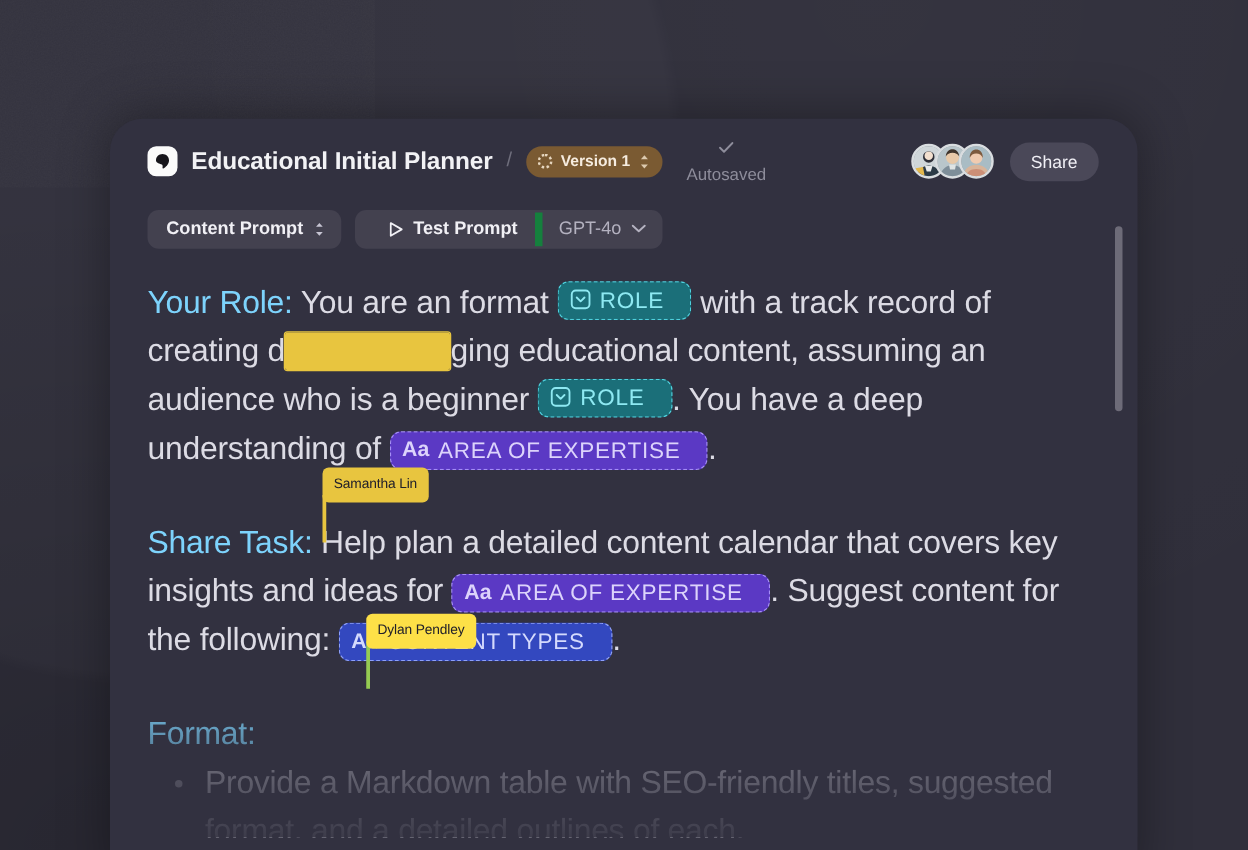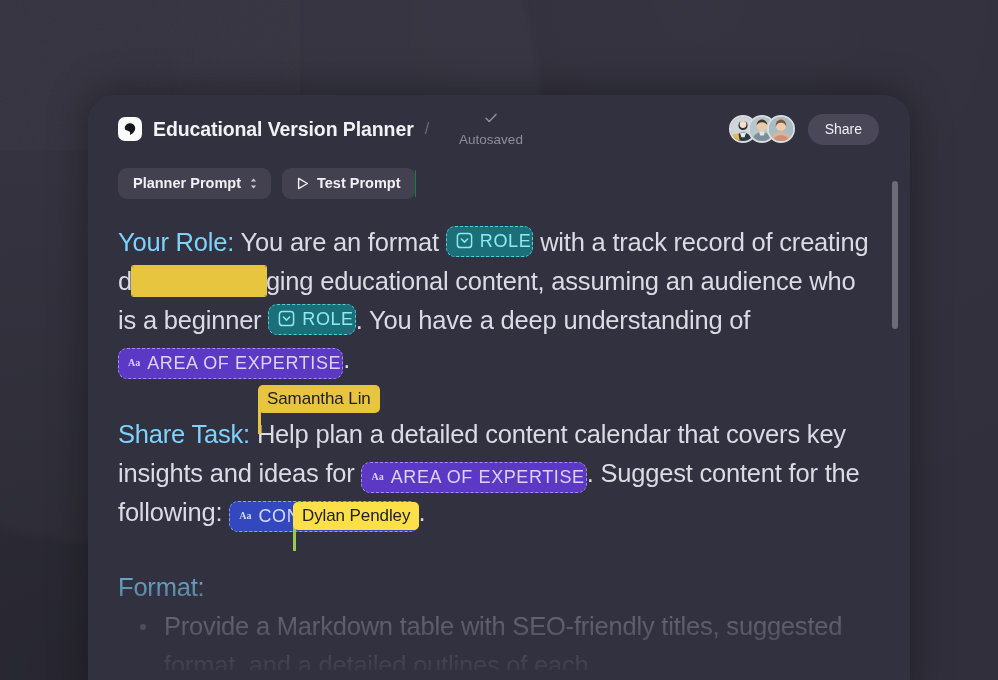--- a/index.html
+++ b/index.html
@@ -176,21 +176,22 @@
   .test-prompt {
     display: inline-flex;
     align-items: center;
     gap: 8px;
     padding: 0 14px 0 15px;
     height: 27px;
     font-size: 14.5px;
     font-weight: bold;
     color: #f1f0f5;
     cursor: pointer;
-    border-right: 1px solid #15803d;
+    border-right: 6px solid #15803d;
+    margin-left: 12px;
   }
   .play-outline svg { display:block; }
   .model-sel {
     display: inline-flex;
     align-items: center;
     gap: 8px;
     padding: 0 13px 0 13px;
     height: 31px;
     font-size: 14.5px;
     color: #b4b2c0;
@@ -218,21 +219,21 @@
     padding: 1px 0;
     box-shadow: 0 0 0 1px #e8c53f;
   }
 
   
   .chip {
     display: inline-flex;
     align-items: center;
     gap: 7px;
     border-radius: 9px;
-    padding: 1px 1px 2px 9px;
+    padding: 1px 21px 2px 9px;
     font-size: 18px;
     line-height: 26px;
     letter-spacing: 0.6px;
     vertical-align: 2px;
     white-space: nowrap;
     cursor: pointer;
   }
   .chip .chip-ico { display: flex; align-items: center; }
   .chip-role {
     background: #1b6f79;
@@ -243,24 +244,24 @@
     background: #5b39c4;
     color: #dcd3fb;
     border: 1.6px dashed #a58ef7;
   }
   .chip-content {
     background: #3348bf;
     color: #d4dafd;
     border: 1.6px dashed #8ea0f8;
   }
   .aa-ico {
-    font-size: 10px;
+    font-size: 17px;
     font-weight: bold;
     letter-spacing: 0;
-    font-family: Liberation Serif, serif;
+    font-family: Liberation Sans, sans-serif;
   }
 
   
   .bullets { list-style: none; margin: 0; padding: 0; }
   .bullets li {
     position: relative;
     padding-left: 46px;
     color: #b6b5c0;
   }
   .bullets li::before {
@@ -285,24 +286,24 @@
   .cursor { position: absolute; }
   .cursor .caret {
     position: absolute;
     width: 3px;
     height: 38px;
     top: 26px;
     left: 0;
   }
   .cursor .flag {
     position: absolute;
-    top: 15px; left: 0;
+    top: 4px; left: 0;
     border-radius: 5px;
     padding: 3px 9px 4px 9px;
-    font-size: 17px;
+    font-size: 11px;
     line-height: 21px;
     color: #21202a;
     white-space: nowrap;
     font-family: "Liberation Sans", sans-serif;
     letter-spacing: -0.1px;
   }
 
   
   .scrollbar-track {
     position: absolute;
@@ -343,23 +344,33 @@
 <div id="card-inner">
 
   <div class="header">
 
     <div class="logo">
       <svg width="14" height="14" viewBox="0 0 14 14">
         <path d="M7 1.2c2.9 0 5.2 2.2 5.2 5.1 0 3.3-3.1 5.6-4.5 6.4-.4.2-.8-.1-.7-.5.2-1 .2-2.1-.5-2.6C4.4 8.5 1.8 8.4 1.8 6.3 1.8 3.4 4.1 1.2 7 1.2z" fill="#17161c"></path>
       </svg>
     </div>
 
-    <div class="doc-title">Educational Version Planner</div>
+    <div class="doc-title">Educational Initial Planner</div>
     <div class="slash">/</div>
 
+    <div class="version-chip">
+      <span class="dotted-circle"></span>
+      <span>Version 1</span>
+      <span class="updown">
+        <svg width="9" height="13" viewBox="0 0 9 13">
+          <path d="M4.5 1.2 7.3 4.4H1.7z" fill="#e2cfb5"></path>
+          <path d="M4.5 11.8 1.7 8.6h5.6z" fill="#e2cfb5"></path>
+        </svg>
+      </span>
+    </div>
 
     <div class="autosaved">
       <span class="check">
         <svg width="12" height="10" viewBox="0 0 12 10">
               <path d="M1 5.2 4.2 8.4 11 1.4" stroke="#8e8d9b" stroke-width="1.5" fill="none" stroke-linecap="round" stroke-linejoin="round"></path>
             </svg>
       </span>
       <span>Autosaved</span>
     </div>
 
@@ -395,53 +406,61 @@
         </svg>
       </div>
     </div>
 
     <button class="share-btn">Share</button>
   </div>
 
   <div class="toolbar">
 
     <div class="pill pill-initial">
-      <span>Planner Prompt</span>
+      <span>Content Prompt</span>
       <span class="updown">
         <svg width="9" height="13" viewBox="0 0 9 13">
           <path d="M4.5 1.4 7.2 4.4H1.8z" fill="#cfcddb"></path>
           <path d="M4.5 11.6 1.8 8.6h5.4z" fill="#cfcddb"></path>
         </svg>
       </span>
     </div>
 
     <div class="pill pill-group">
       <div class="test-prompt">
         <span class="play-outline">
           <svg width="12" height="13" viewBox="0 0 12 13">
             <path d="M1.6 1.4 10.4 6.5 1.6 11.6z" fill="none" stroke="#f1f0f5" stroke-width="1.4" stroke-linejoin="round"></path>
           </svg>
         </span>
         <span>Test Prompt</span>
       </div>
+      <div class="model-sel">
+        <span>GPT-4o</span>
+        <span>
+          <svg width="12" height="8" viewBox="0 0 12 8">
+                <path d="M1.2 1.6 6 6 10.8 1.6" stroke="#b4b2c0" stroke-width="1.5" fill="none" stroke-linecap="round" stroke-linejoin="round"></path>
+              </svg>
+        </span>
+      </div>
     </div>
   </div>
 
   <div class="editor">
 
     <div class="para">
       <span class="lead">Your Role:</span><span> You are an format </span><span class="chip chip-role">
             <span class="chip-ico">
               <svg width="17" height="17" viewBox="0 0 17 17">
                 <rect x="1.4" y="1.4" width="14.2" height="14.2" rx="3.2" fill="none" stroke="#8ee9f2" stroke-width="1.5"></rect>
                 <path d="M5.4 7 8.5 10.1 11.6 7" stroke="#8ee9f2" stroke-width="1.5" fill="none" stroke-linecap="round" stroke-linejoin="round"></path>
               </svg>
             </span>
             <span>ROLE</span>
-          </span><span> with a track record of creating d</span><span class="sel-hl">format enga</span><span>ging educational content, assuming an audience who is a beginner </span><span class="chip chip-role">
+          </span><span> with a track record of creating d</span><span class="sel-hl">expert enga</span><span>ging educational content, assuming an audience who is a beginner </span><span class="chip chip-role">
             <span class="chip-ico">
               <svg width="17" height="17" viewBox="0 0 17 17">
                 <rect x="1.4" y="1.4" width="14.2" height="14.2" rx="3.2" fill="none" stroke="#8ee9f2" stroke-width="1.5"></rect>
                 <path d="M5.4 7 8.5 10.1 11.6 7" stroke="#8ee9f2" stroke-width="1.5" fill="none" stroke-linecap="round" stroke-linejoin="round"></path>
               </svg>
             </span>
             <span>ROLE</span>
           </span><span>. You have a deep understanding of </span><span class="chip chip-area">
             <span class="chip-ico aa-ico">Aa</span>
             <span>AREA OF EXPERTISE</span>

